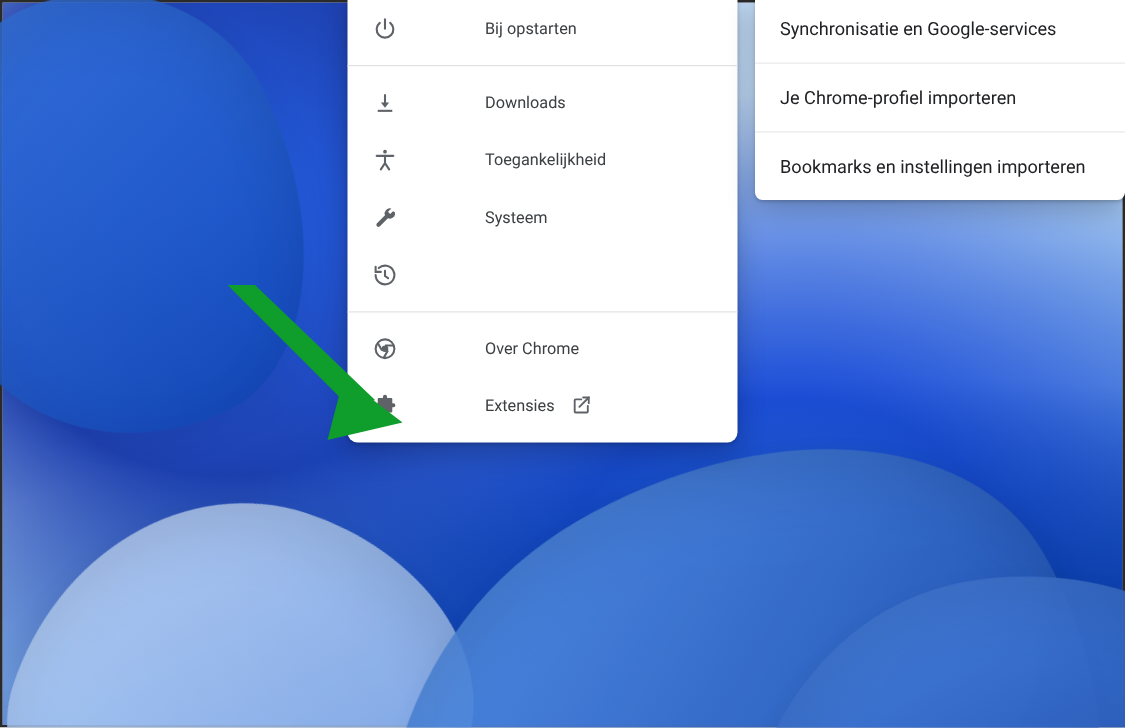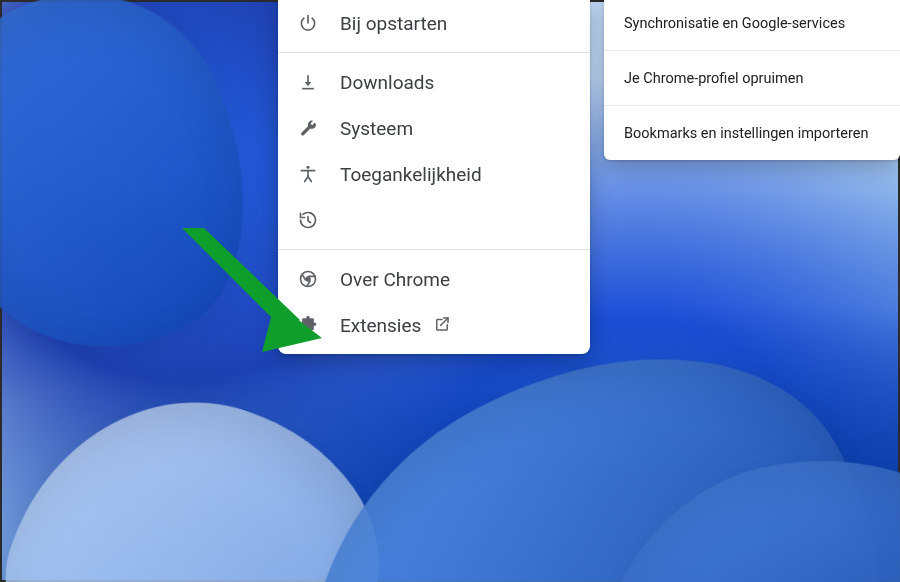--- a/index.html
+++ b/index.html
@@ -50,22 +50,23 @@
     width: 24px;
     height: 24px;
     display: flex;
     align-items: center;
     justify-content: center;
     color: #5f6368;
     margin-right: 20px;
     flex: 0 0 24px;
   }
   .row .label {
-    font-size: 19px;
+    font-size: 13px;
     color: #3c4043;
+    margin-left: 48px;
   }
   .row .trail {
     margin-left: 12px;
     color: #5f6368;
     display: flex;
     width: 20px; height: 20px;
   }
   .sep {
     height: 1px;
     background: #e3e3e3;
@@ -134,42 +135,42 @@
         <svg viewBox="0 0 24 24" width="20" height="20" fill="currentColor">
             <path d="M11 4h2v8h3l-4 5-4-5h3z"></path>
             <rect x="5" y="19" width="14" height="2"></rect>
           </svg>
       </span>
       <span class="label">Downloads</span>
     </div>
 
     <div class="row">
       <span class="ic">
-        <svg viewBox="0 0 24 24" width="20" height="20" fill="currentColor">
-            <path d="M21.4 6.6a5 5 0 0 1-6.6 6.1L6.9 20.6a2 2 0 0 1-2.8-2.8l7.9-7.9a5 5 0 0 1 6.1-6.6l-3.2 3.2 2.1 2.1 3.2-3.2.2 1.2z"></path>
-          </svg>
-      </span>
-      <span class="label">Systeem</span>
-    </div>
-
-    <div class="row">
-      <span class="ic">
         <svg viewBox="0 0 24 24" width="20" height="20" fill="none" stroke="currentColor" stroke-width="2" stroke-linecap="round">
             <circle cx="12" cy="4" r="1.8" fill="currentColor" stroke="none"></circle>
             <path d="M4 8h16"></path>
             <path d="M12 8v7"></path>
             <path d="M12 15l-4 6"></path>
             <path d="M12 15l4 6"></path>
           </svg>
       </span>
       <span class="label">Toegankelijkheid</span>
     </div>
 
     <div class="row">
       <span class="ic">
+        <svg viewBox="0 0 24 24" width="20" height="20" fill="currentColor">
+            <path d="M21.4 6.6a5 5 0 0 1-6.6 6.1L6.9 20.6a2 2 0 0 1-2.8-2.8l7.9-7.9a5 5 0 0 1 6.1-6.6l-3.2 3.2 2.1 2.1 3.2-3.2.2 1.2z"></path>
+          </svg>
+      </span>
+      <span class="label">Systeem</span>
+    </div>
+
+    <div class="row">
+      <span class="ic">
         <svg viewBox="0 0 24 24" width="20" height="20" fill="none" stroke="currentColor" stroke-width="2" stroke-linecap="round">
             <path d="M3 12a9 9 0 1 0 3-6.7"></path>
             <polyline points="3 4 3 9 8 9"></polyline>
             <path d="M12 8v5l3 2"></path>
           </svg>
       </span>
     </div>
 
     <div class="sep"></div>
 
@@ -200,21 +201,21 @@
       </span>
     </div>
   </div>
 
   <div class="flyout">
     <div class="item">
       <span>Synchronisatie en Google-services</span>
     </div>
     <div class="line"></div>
     <div class="item">
-      <span>Je Chrome-profiel opruimen</span>
+      <span>Je Chrome-profiel importeren</span>
     </div>
     <div class="line"></div>
     <div class="item">
       <span>Bookmarks en instellingen importeren</span>
     </div>
   </div>
 
   <svg class="arrow" viewBox="0 0 140 130">
     <defs></defs>
     <g fill="#0f9d2c">

